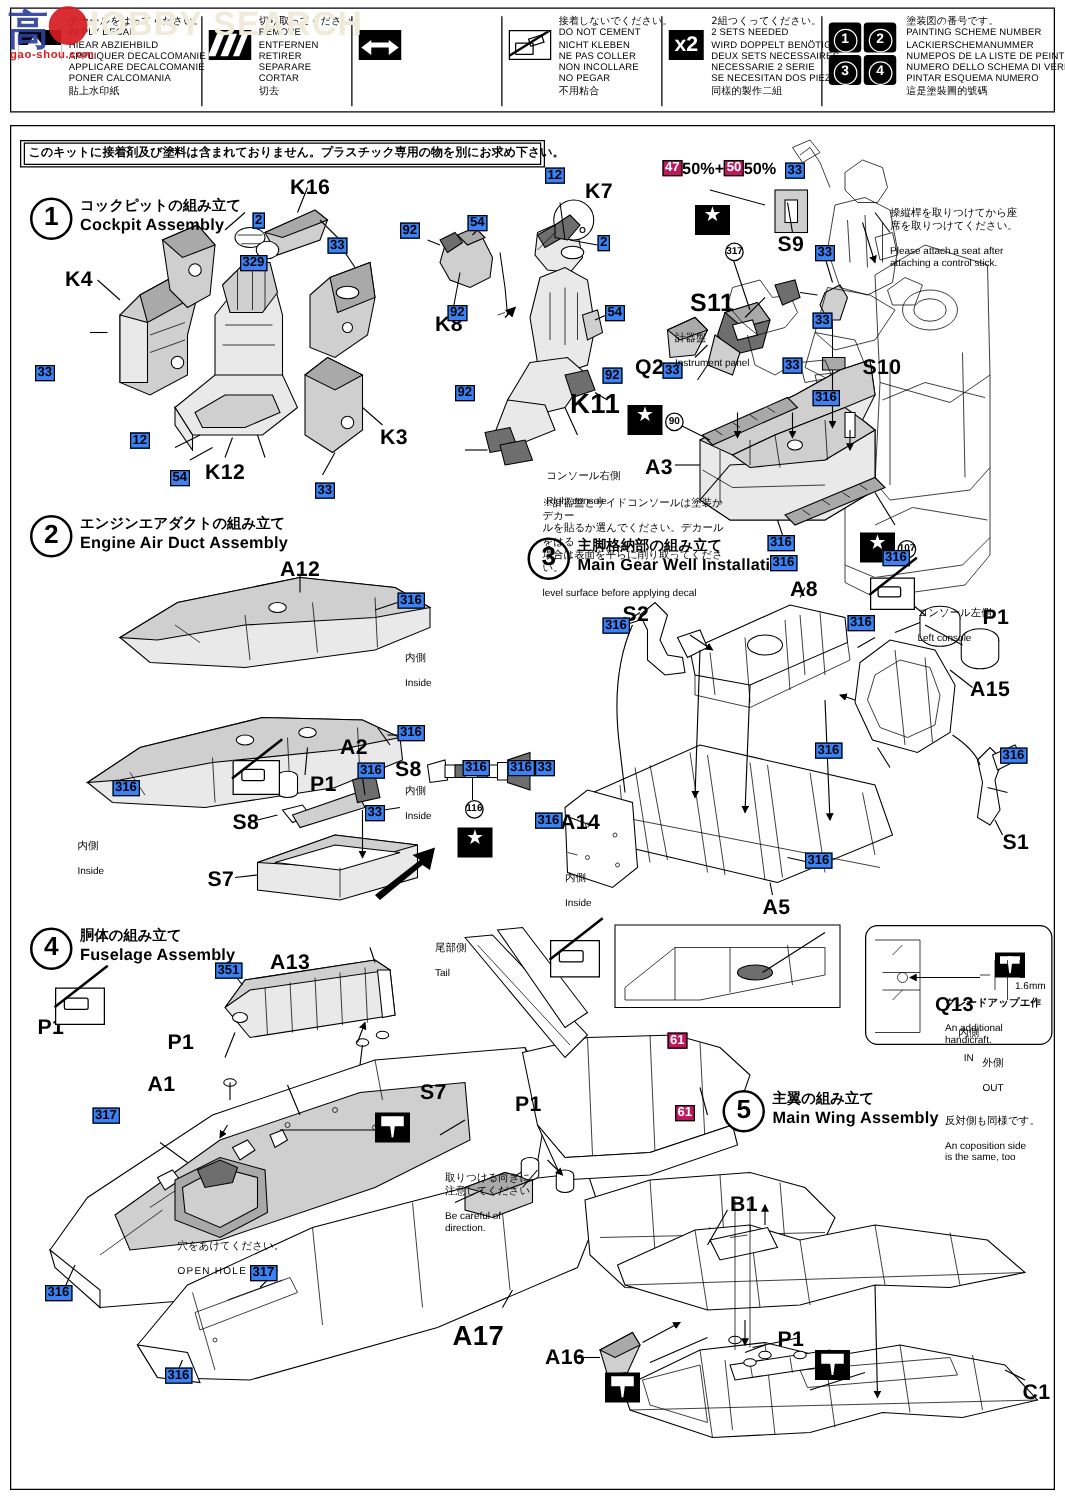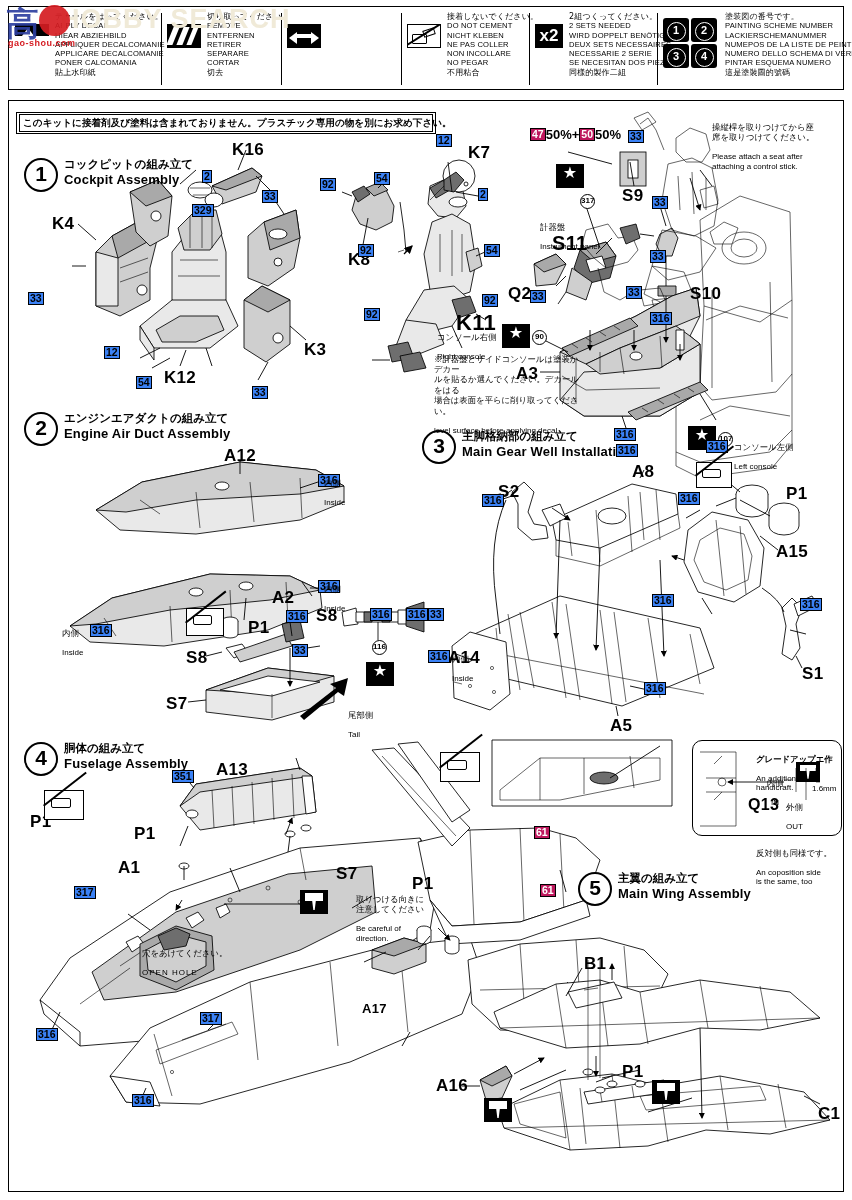--- a/index.html
+++ b/index.html
@@ -54,21 +54,21 @@
   .step .num{position:absolute;left:0;top:0;width:30px;height:30px;border-radius:50%;
        border:2px solid #000;background:#fff;text-align:center;line-height:27px;
        font-size:21px;font-weight:bold;}
   .step .tj{position:absolute;left:40px;top:-1px;font-family:"DejaVu Sans",sans-serif;
        font-size:11.5px;font-weight:bold;white-space:nowrap;}
   .step .te{position:absolute;left:40px;top:14px;font-size:13px;font-weight:bold;
        white-space:nowrap;letter-spacing:.2px;}
 
   
   .note{position:absolute;font-size:8px;line-height:9.6px;white-space:pre-line;}
-  .note .j{font-family:Liberation Sans, sans-serif;font-size:8.4px;line-height:10.4px;}
+  .note .j{font-family:Liberation Mono, monospace;font-size:8.4px;line-height:10.4px;margin-top:44px;}
 
   
   .star{position:absolute;background:#000;color:#fff;text-align:center;font-size:16px;
         line-height:18px;}
 
   
   .hole{position:absolute;background:#000;}
   .hole::before{content:"";position:absolute;left:18%;top:14%;width:64%;height:30%;background:#fff;}
   .hole::after{content:"";position:absolute;left:40%;top:14%;width:20%;height:70%;background:#fff;
         clip-path:polygon(0 0,100% 0,62% 100%,38% 100%);}
@@ -862,21 +862,21 @@
   <div class="j">内側</div>
   <div>Inside</div>
 </div>
 <div class="nocement" style="left:696px;top:462px;width:34px;height:24px">
   <div class="tube"></div>
     <div class="slash"></div>
 </div>
 
 <div class="partlbl" style="left:216px;top:760px;font-size:17px">A13</div>
 <div class="partlbl" style="left:118px;top:858px;font-size:17px">A1</div>
-<div class="partlbl" style="left:362px;top:1001px;font-size:13px">A17</div>
+<div class="partlbl" style="left:362px;top:1056px;font-size:22px">A17</div>
 <div class="partlbl" style="left:336px;top:864px;font-size:17px">S7</div>
 <div class="partlbl" style="left:30px;top:812px;font-size:17px">P1</div>
 <div class="partlbl" style="left:134px;top:824px;font-size:17px">P1</div>
 <div class="partlbl" style="left:412px;top:874px;font-size:17px">P1</div>
 
 <div class="cnum" style="left:172px;top:770px">351</div>
 <div class="cnum" style="left:74px;top:886px">317</div>
 <div class="cnum" style="left:36px;top:1028px">316</div>
 <div class="cnum" style="left:200px;top:1012px">317</div>
 <div class="cnum" style="left:132px;top:1094px">316</div>

